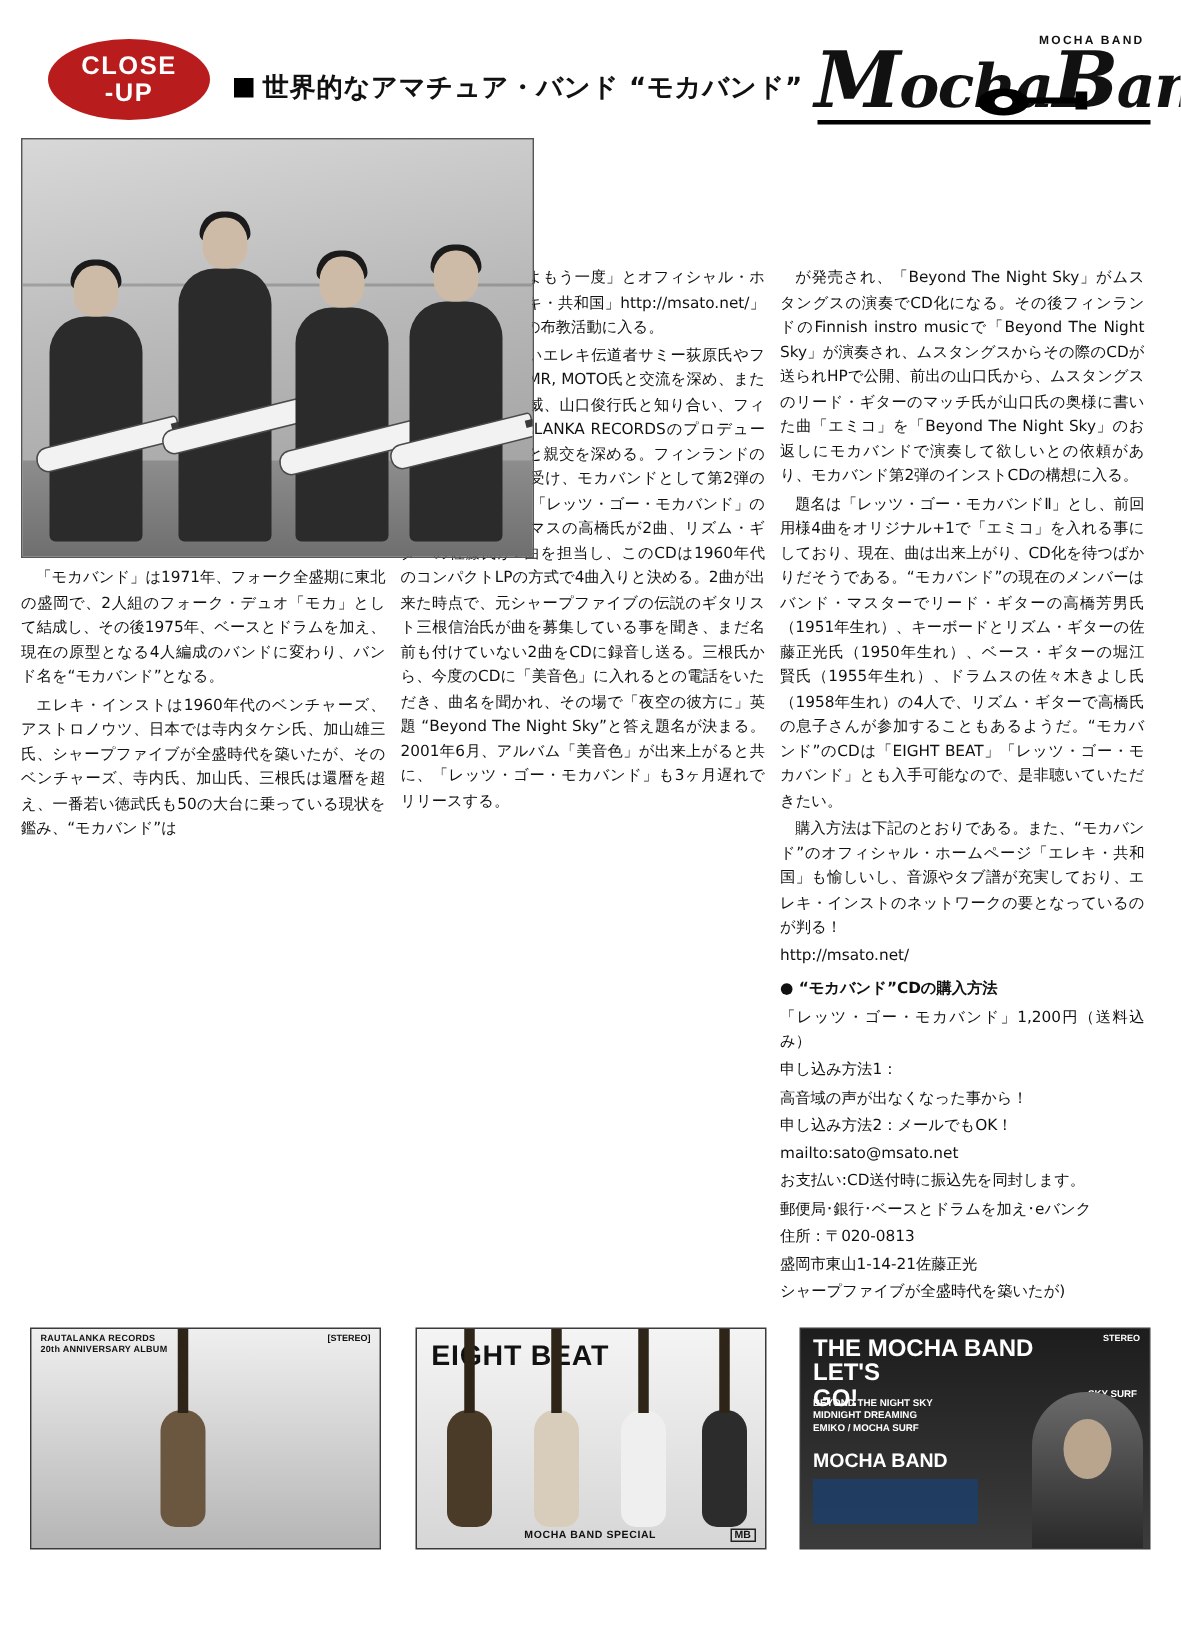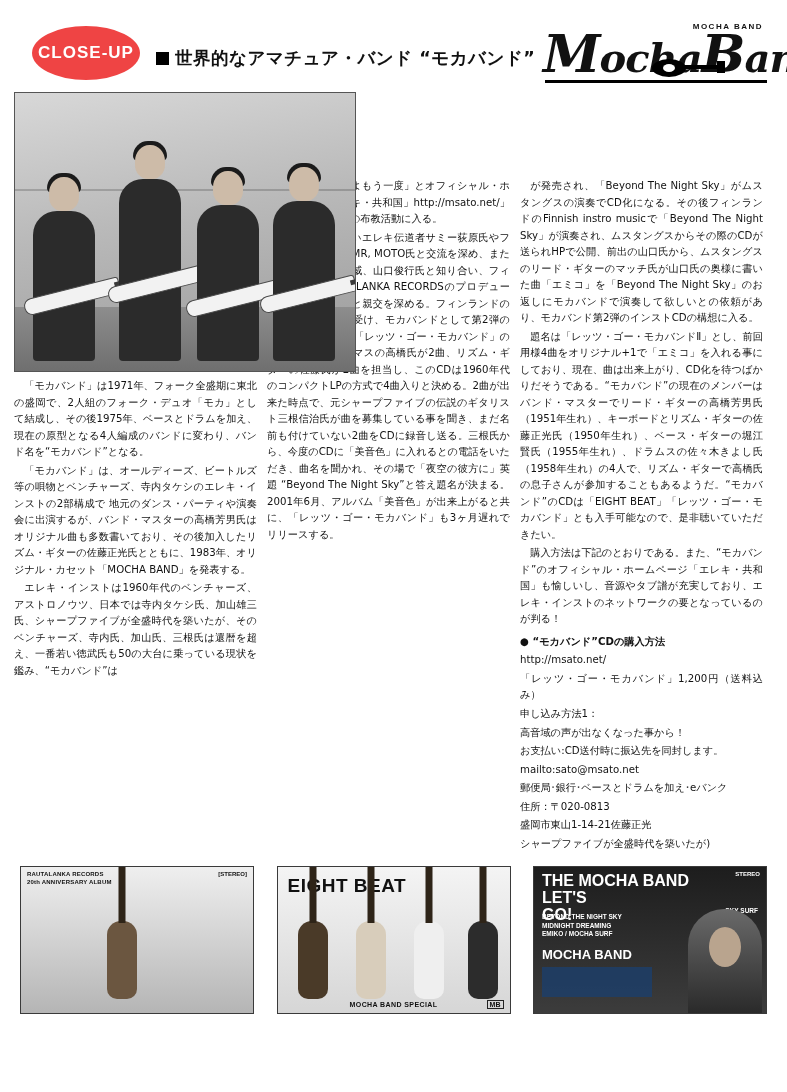--- a/index.html
+++ b/index.html
@@ -27,25 +27,25 @@
   .header {
     position: relative;
     height: 68px;
   }
   .closeup-badge {
     position: absolute;
     left: 18px;
     top: 8px;
     width: 108px;
     height: 54px;
-    background: #ef4444;
+    background: #b91c1c;
     border-radius: 50% / 50%;
     color: #fff;
     display: flex;
-    flex-direction: row;
+    flex-direction: column;
     align-items: center;
     justify-content: center;
     font-family: "Liberation Sans", sans-serif;
     font-weight: bold;
     font-size: 17px;
     letter-spacing: 1px;
     line-height: 1.05;
   }
   .closeup-badge span { display: block; }
   .headline {
@@ -357,40 +357,40 @@
           <div class="guitar" style="left:170px;bottom:64px;"></div>
 
           <div class="figure" style="left:258px;height:160px;">
             <div class="hair"></div>
             <div class="head"></div>
           </div>
           <div class="guitar" style="left:244px;bottom:68px;"></div>
         </div>
 
         <p>「モカバンド」は1971年、フォーク全盛期に東北の盛岡で、2人組のフォーク・デュオ「モカ」として結成し、その後1975年、ベースとドラムを加え、現在の原型となる4人編成のバンドに変わり、バンド名を“モカバンド”となる。</p>
-        <p>「モカバンド」は、オールディーズ、ビートルズ等の唄物とベンチャーズ、寺内タケシのエレキ・インストの2部構成で 地元のダンス・パーティや演奏会に出演するが、バンド・マスターの高橋芳男氏はオリジナル曲も多数書いており、その後加入したリズム・ギターの佐藤正光氏とともに、1983年、オリジナル・カセット「MOCHA BAND」を発表する。</p>
         <p>エレキ・インストは1960年代のベンチャーズ、アストロノウツ、日本では寺内タケシ氏、加山雄三氏、シャープファイブが全盛時代を築いたが、そのベンチャーズ、寺内氏、加山氏、三根氏は還暦を超え、一番若い徳武氏も50の大台に乗っている現状を鑑み、“モカバンド”は</p>
       </div>
 
       <div class="col" style="padding-top:86px;">
         <p>「エレキの灯火よもう一度」とオフィシャル・ホームページ「エレキ・共和国」http://msato.net/」を立ち上げエレキの布教活動に入る。</p>
         <p>この活動で、若いエレキ伝道者サミー荻原氏やフルーホライスンのMR, MOTO氏と交流を深め、また北欧インストの権威、山口俊行氏と知り合い、フィンランドのRAUTALANKA RECORDSのプロデューサであるセッポ氏と親交を深める。フィンランドのエレキ熱に影響を受け、モカバンドとして第2弾のCD リリース第1弾「レッツ・ゴー・モカバンド」の制作に入る。バンマスの高橋氏が2曲、リズム・ギターの佐藤氏が2曲を担当し、このCDは1960年代のコンパクトLPの方式で4曲入りと決める。2曲が出来た時点で、元シャープファイブの伝説のギタリスト三根信治氏が曲を募集している事を聞き、まだ名前も付けていない2曲をCDに録音し送る。三根氏から、今度のCDに「美音色」に入れるとの電話をいただき、曲名を聞かれ、その場で「夜空の彼方に」英題 “Beyond The Night Sky”と答え題名が決まる。2001年6月、アルバム「美音色」が出来上がると共に、「レッツ・ゴー・モカバンド」も3ヶ月遅れでリリースする。</p>
       </div>
 
       <div class="col" style="padding-top:86px;">
         <p>が発売され、「Beyond The Night Sky」がムスタングスの演奏でCD化になる。その後フィンランドのFinnish instro musicで「Beyond The Night Sky」が演奏され、ムスタングスからその際のCDが送られHPで公開、前出の山口氏から、ムスタングスのリード・ギターのマッチ氏が山口氏の奥様に書いた曲「エミコ」を「Beyond The Night Sky」のお返しにモカバンドで演奏して欲しいとの依頼があり、モカバンド第2弾のインストCDの構想に入る。</p>
         <p>題名は「レッツ・ゴー・モカバンドⅡ」とし、前回用様4曲をオリジナル+1で「エミコ」を入れる事にしており、現在、曲は出来上がり、CD化を待つばかりだそうである。“モカバンド”の現在のメンバーはバンド・マスターでリード・ギターの高橋芳男氏（1951年生れ）、キーボードとリズム・ギターの佐藤正光氏（1950年生れ）、ベース・ギターの堀江　賢氏（1955年生れ）、ドラムスの佐々木きよし氏（1958年生れ）の4人で、リズム・ギターで高橋氏の息子さんが参加することもあるようだ。“モカバンド”のCDは「EIGHT BEAT」「レッツ・ゴー・モカバンド」とも入手可能なので、是非聴いていただきたい。</p>
         <p>購入方法は下記のとおりである。また、“モカバンド”のオフィシャル・ホームページ「エレキ・共和国」も愉しいし、音源やタブ譜が充実しており、エレキ・インストのネットワークの要となっているのが判る！</p>
+        <p class="noindent">http://msato.net/</p>
         <p class="noindent" style="margin-top:6px;font-weight:bold;">● “モカバンド”CDの購入方法</p>
-        <p class="noindent">http://msato.net/</p>
         <p class="noindent">「レッツ・ゴー・モカバンド」1,200円（送料込み）</p>
         <p class="noindent">申し込み方法1：</p>
         <p class="noindent">高音域の声が出なくなった事から！</p>
+        <p class="noindent">申し込み方法2：メールでもOK！</p>
+        <p class="noindent">mailto:sato@msato.net</p>
         <p class="noindent">お支払い:CD送付時に振込先を同封します。</p>
-        <p class="noindent">mailto:sato@msato.net</p>
         <p class="noindent">郵便局･銀行･ベースとドラムを加え･eバンク</p>
         <p class="noindent">住所：〒020-0813</p>
         <p class="noindent">盛岡市東山1-14-21佐藤正光</p>
         <p class="noindent">シャープファイブが全盛時代を築いたが)</p>
       </div>
     </div>
 
     <div class="albums">
 
       <div class="album a1">

